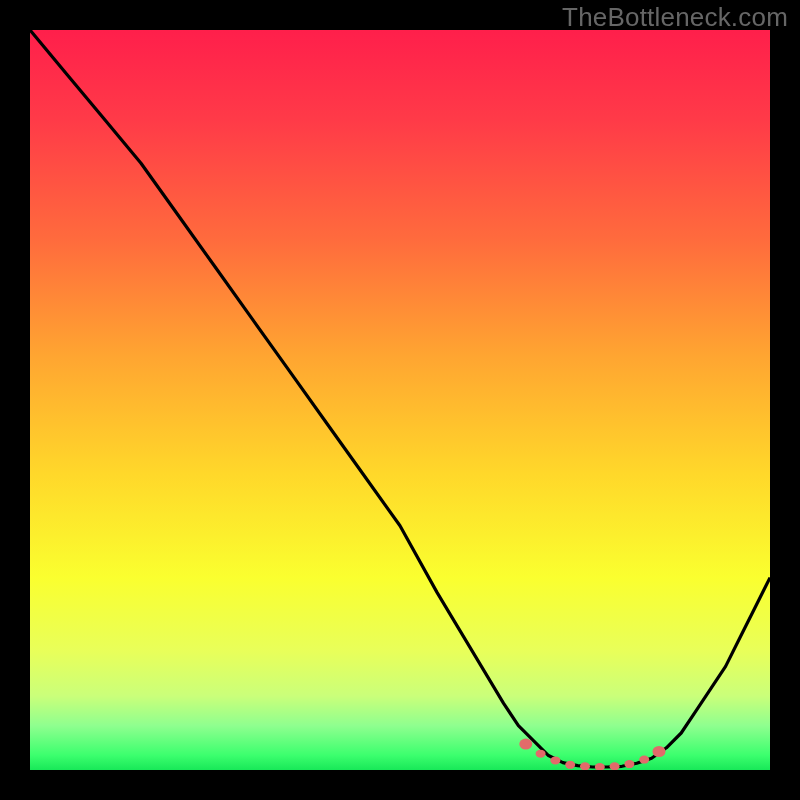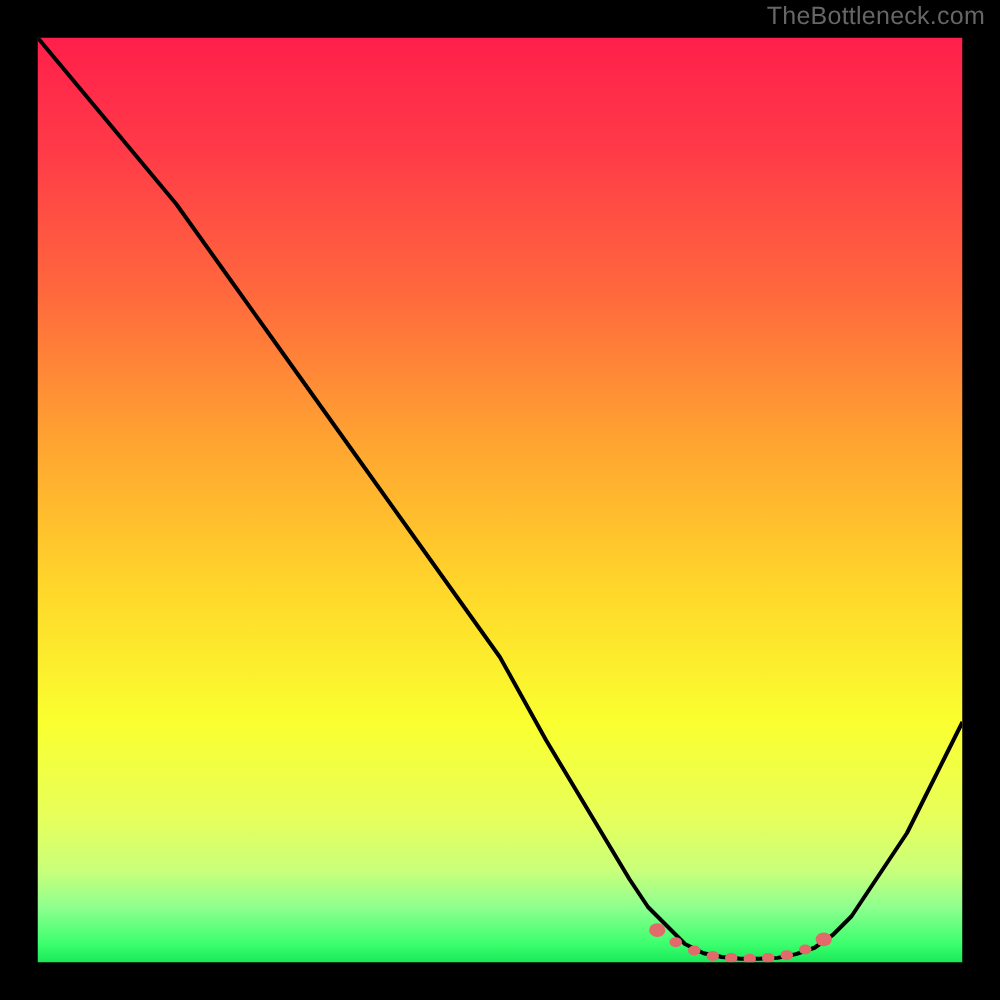--- a/index.html
+++ b/index.html
@@ -9,21 +9,21 @@
     width: 800px;
     height: 800px;
     background: #000;
   }
   .watermark {
     position: absolute;
     top: 2px;
     right: 12px;
     color: #666;
     font-family: Arial, Helvetica, sans-serif;
-    font-size: 20px;
+    font-size: 26px;
     letter-spacing: 0.2px;
     user-select: none;
   }
   .plot-area {
     position: absolute;
     left: 30px;
     top: 30px;
     width: 740px;
     height: 740px;
     overflow: hidden;

